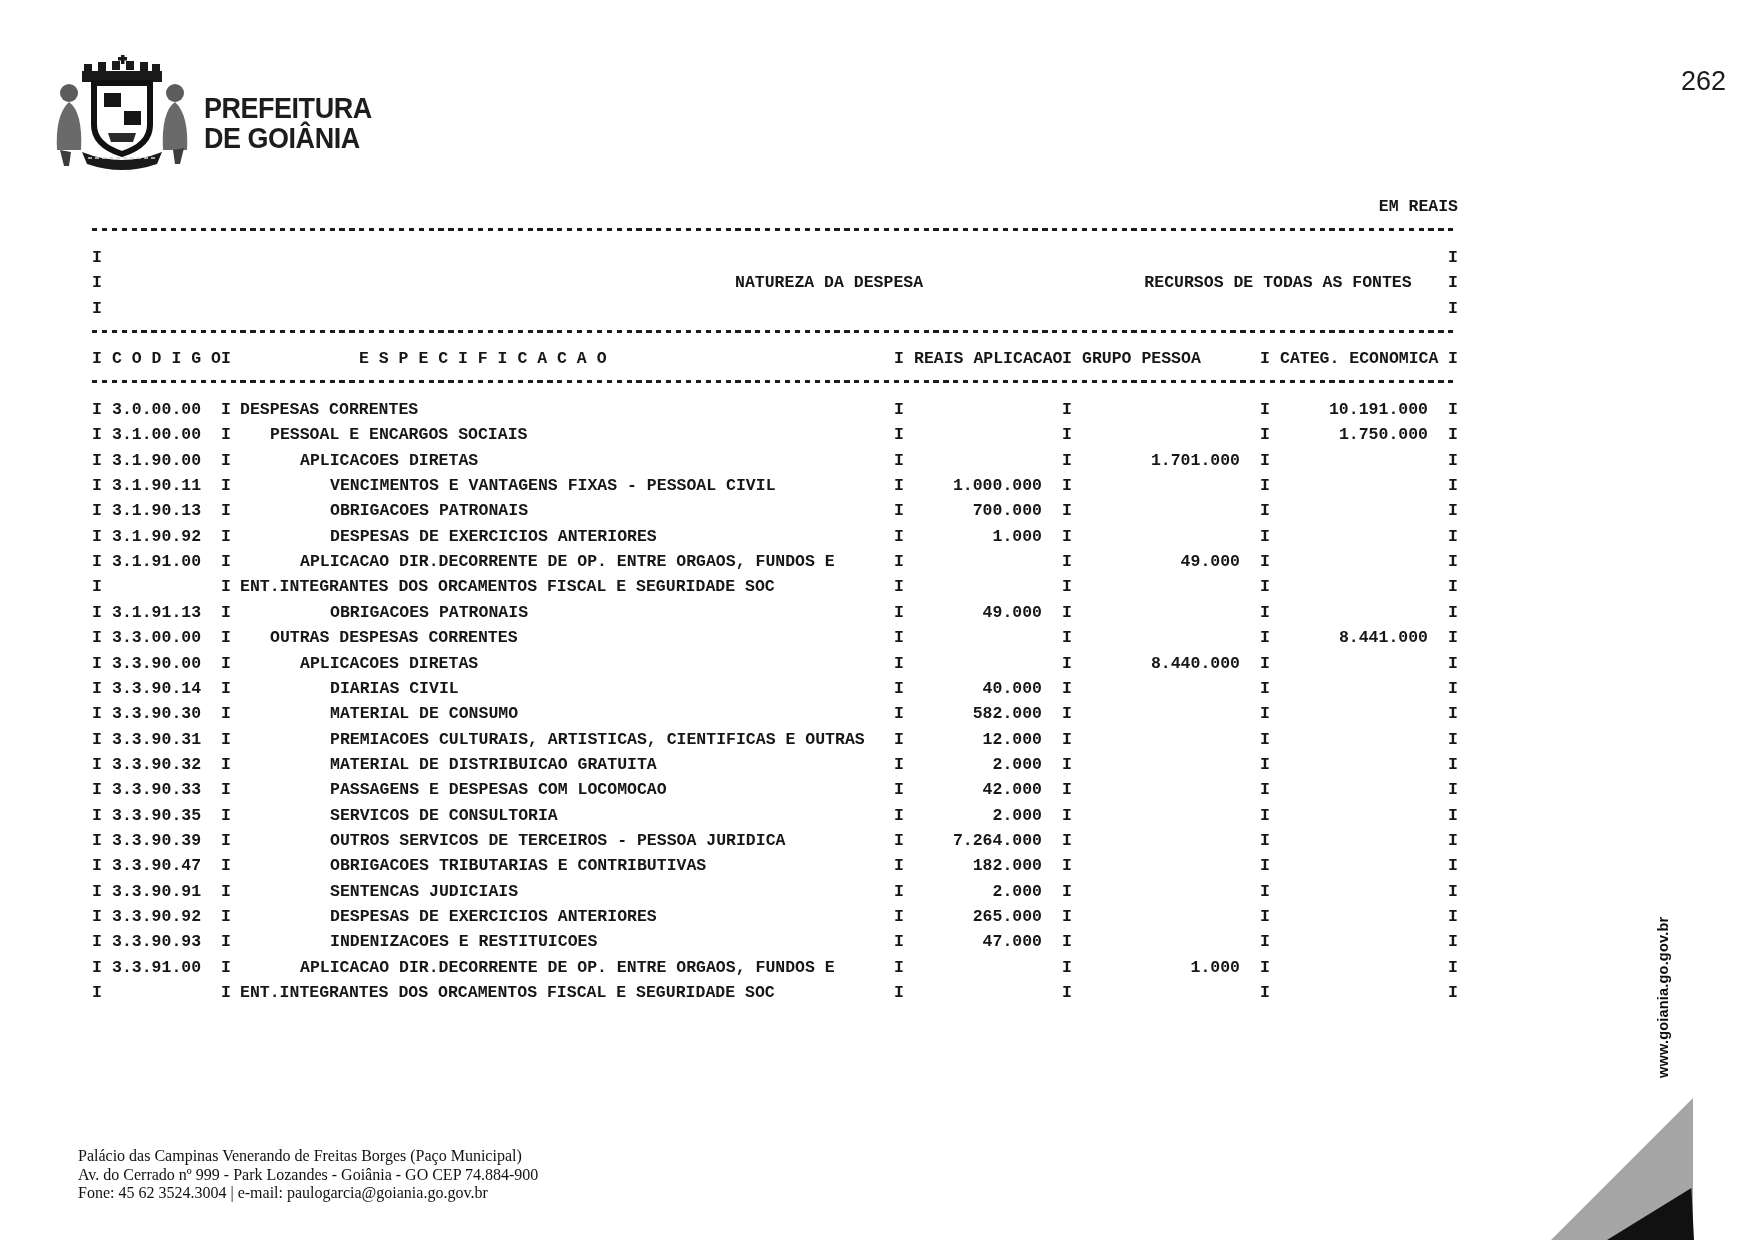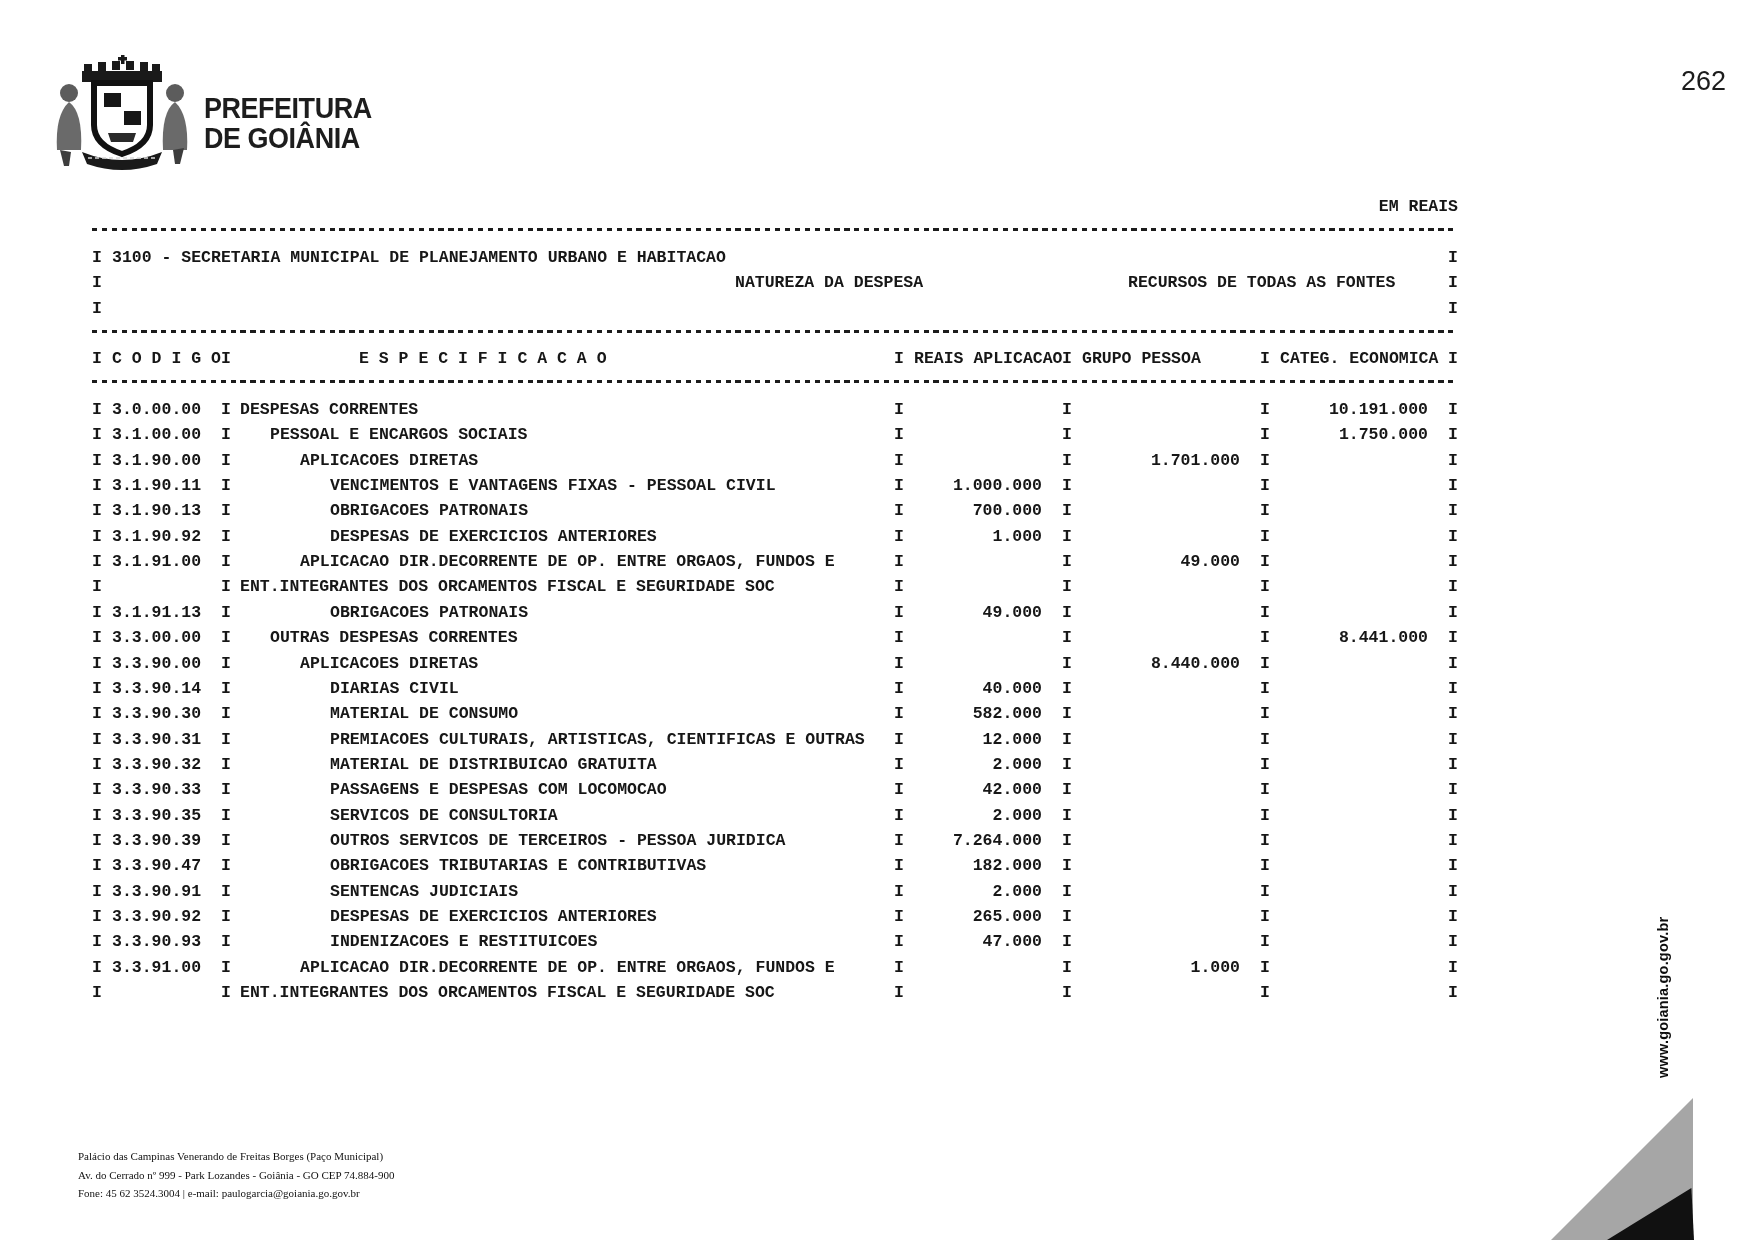--- a/index.html
+++ b/index.html
@@ -25,27 +25,27 @@
   .sep.s2{left:802px}
   .sep.s3{left:970px}
   .sep.s4{left:1168px}
   .sep.s5{left:1356px}
   .code{left:20px}
   .val{text-align:right}
   .vmodal{left:640px;width:310px}
   .vgrupo{left:1000px;width:148px}
   .vcateg{left:1190px;width:146px}
   .vem{left:1166px;width:200px;text-align:right}
-  .vsources{left:1036px;width:300px;text-align:left}
+  .vsources{left:1036px;width:300px;text-align:center}
   .hr{position:absolute;left:92px;width:1366px;height:2.6px;
       background:repeating-linear-gradient(90deg,#1c1c1c 0 5.2px,transparent 5.2px 9.9px)}
 
   
   .footer{position:absolute;left:78px;top:1147px;font-family:"Liberation Serif",serif;
-          font-size:11px;line-height:18.6px;color:#111}
+          font-size:16px;line-height:18.6px;color:#111}
 
   
   .site-url{position:absolute;left:1655px;top:1078px;transform:rotate(-90deg);transform-origin:0 0;
             font-weight:700;font-size:14.5px;letter-spacing:0.2px;color:#0d0d0d;white-space:nowrap}
   .tri-gray{position:absolute;left:1551px;top:1098px;width:142px;height:142px;background:#a6a6a6;
             clip-path:polygon(100% 0,100% 100%,0 100%)}
   .tri-black{position:absolute;left:1607px;top:1188px;width:87px;height:52px;background:#111;
              clip-path:polygon(97% 0,100% 100%,0 100%)}
 </style>
 </head>
@@ -91,21 +91,20 @@
   <div class="pageno">262</div>
 
   <div class="tline" style="top:196px">
     <span class="vem">EM REAIS</span>
   </div>
 
   <div class="hr" style="top:228px"></div>
 
   <div class="tline" style="top:247px">
     <span class="sep s0">I</span>
-    <span class="code">3100 - SECRETARIA MUNICIPAL DE PLANEJAMENTO URBANO E HABITACAO</span>
     <span class="sep s5">I</span>
   </div>
 
   <div class="tline" style="top:272px">
     <span class="sep s0">I</span>
     <span style="left:643px">NATUREZA DA DESPESA</span>
     <span class="vsources">RECURSOS DE TODAS AS FONTES</span>
     <span class="sep s5">I</span>
   </div>
 

